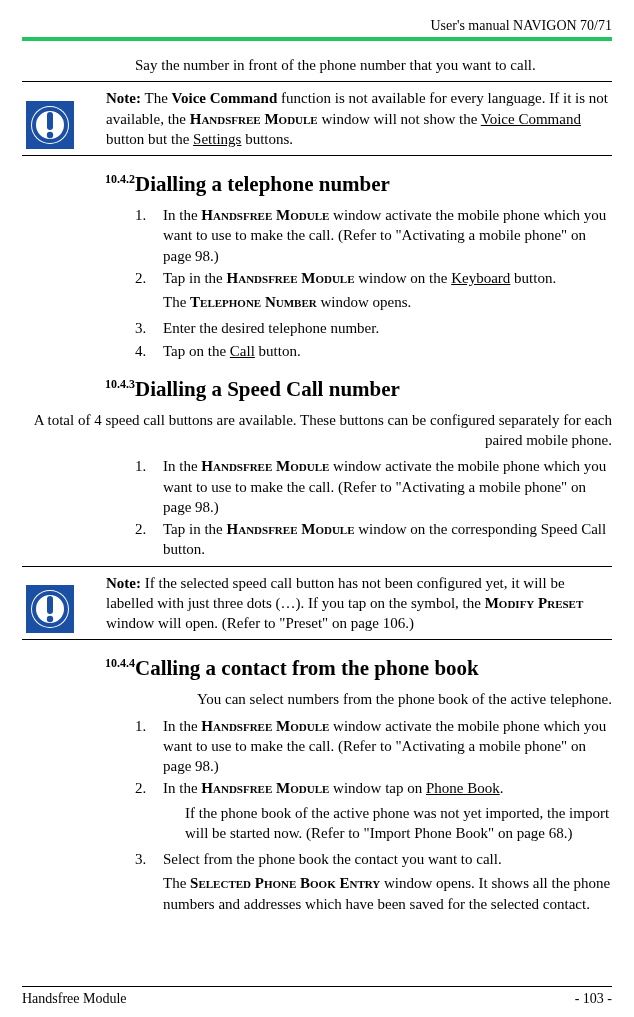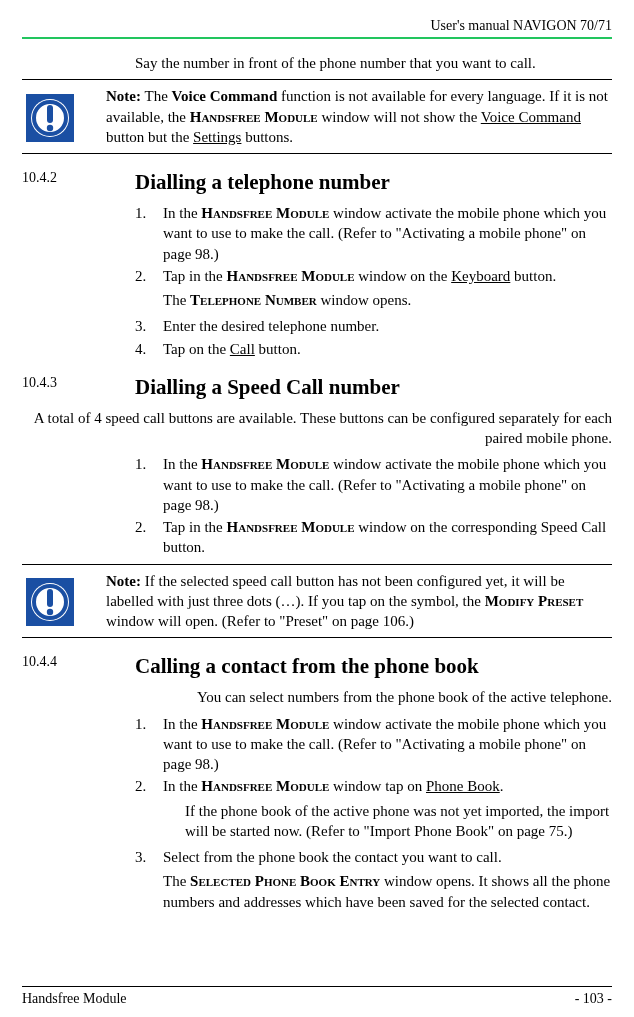--- a/index.html
+++ b/index.html
@@ -10,29 +10,29 @@
       color: #000;
       width: 634px;
       min-height: 1017px;
       padding: 18px 22px 10px 22px;
       position: relative;
     }
     .header {
       text-align: right;
       font-size: 14px;
       padding-bottom: 3px;
-      border-bottom: 2px solid #22c55e;
+      border-bottom: 4px solid #22c55e;
       margin-bottom: 14px;
     }
     .body-indent { margin-left: 113px; }
     .par { margin-bottom: 4px; line-height: 1.35; }
     .divider { border-top: 1px solid #000; margin-top: 6px; }
     .note-block {
       display: flex;
-      align-items: center;
+      align-items: flex-end;
       margin-top: 6px;
       margin-bottom: 6px;
     }
     .note-icon {
       width: 48px;
       height: 48px;
       flex: 0 0 48px;
       margin-top: 2px;
       margin-left: 4px;
     }
@@ -41,22 +41,23 @@
       line-height: 1.35;
     }
     .section {
       display: flex;
       margin-top: 16px;
       margin-bottom: 8px;
     }
     .sec-num {
       width: 113px;
       flex: 0 0 113px;
-      font-weight: normal;
-      font-size: 14px;
+      font-weight: bold;
+      font-size: 12px;
+      text-align: right;
     }
     .sec-title {
       font-weight: bold;
       font-size: 21px;
     }
     .intro-text { line-height: 1.35; margin-bottom: 6px; text-align: right; }
     .ol-item {
       display: flex;
       margin-left: 113px;
       margin-bottom: 2px;
@@ -175,21 +176,21 @@
 <p class="intro-text">You can select numbers from the phone book of the active telephone.</p>
 
 <div class="ol-item">
   <div class="ol-num">1.</div>
   <div class="ol-content"><span>In the </span><span class="smallcaps">Handsfree Module</span><span> window activate the mobile phone which you want to use to make the call. (Refer to "Activating a mobile phone" on page 98.)</span></div>
 </div>
 <div class="ol-item">
   <div class="ol-num">2.</div>
   <div class="ol-content">
     <p><span>In the </span><span class="smallcaps">Handsfree Module</span><span> window tap on </span><span class="underline">Phone Book</span><span>.</span></p>
-    <p class="sub-indent">If the phone book of the active phone was not yet imported, the import will be started now. (Refer to "Import Phone Book" on page 75.)</p>
+    <p class="sub-indent">If the phone book of the active phone was not yet imported, the import will be started now. (Refer to "Import Phone Book" on page 68.)</p>
   </div>
 </div>
 <div class="ol-item">
   <div class="ol-num">3.</div>
   <div class="ol-content">
     <p>Select from the phone book the contact you want to call.</p>
     <p><span>The </span><span class="smallcaps">Selected Phone Book Entry</span><span> window opens. It shows all the phone numbers and addresses which have been saved for the selected contact.</span></p>
   </div>
 </div>
 

